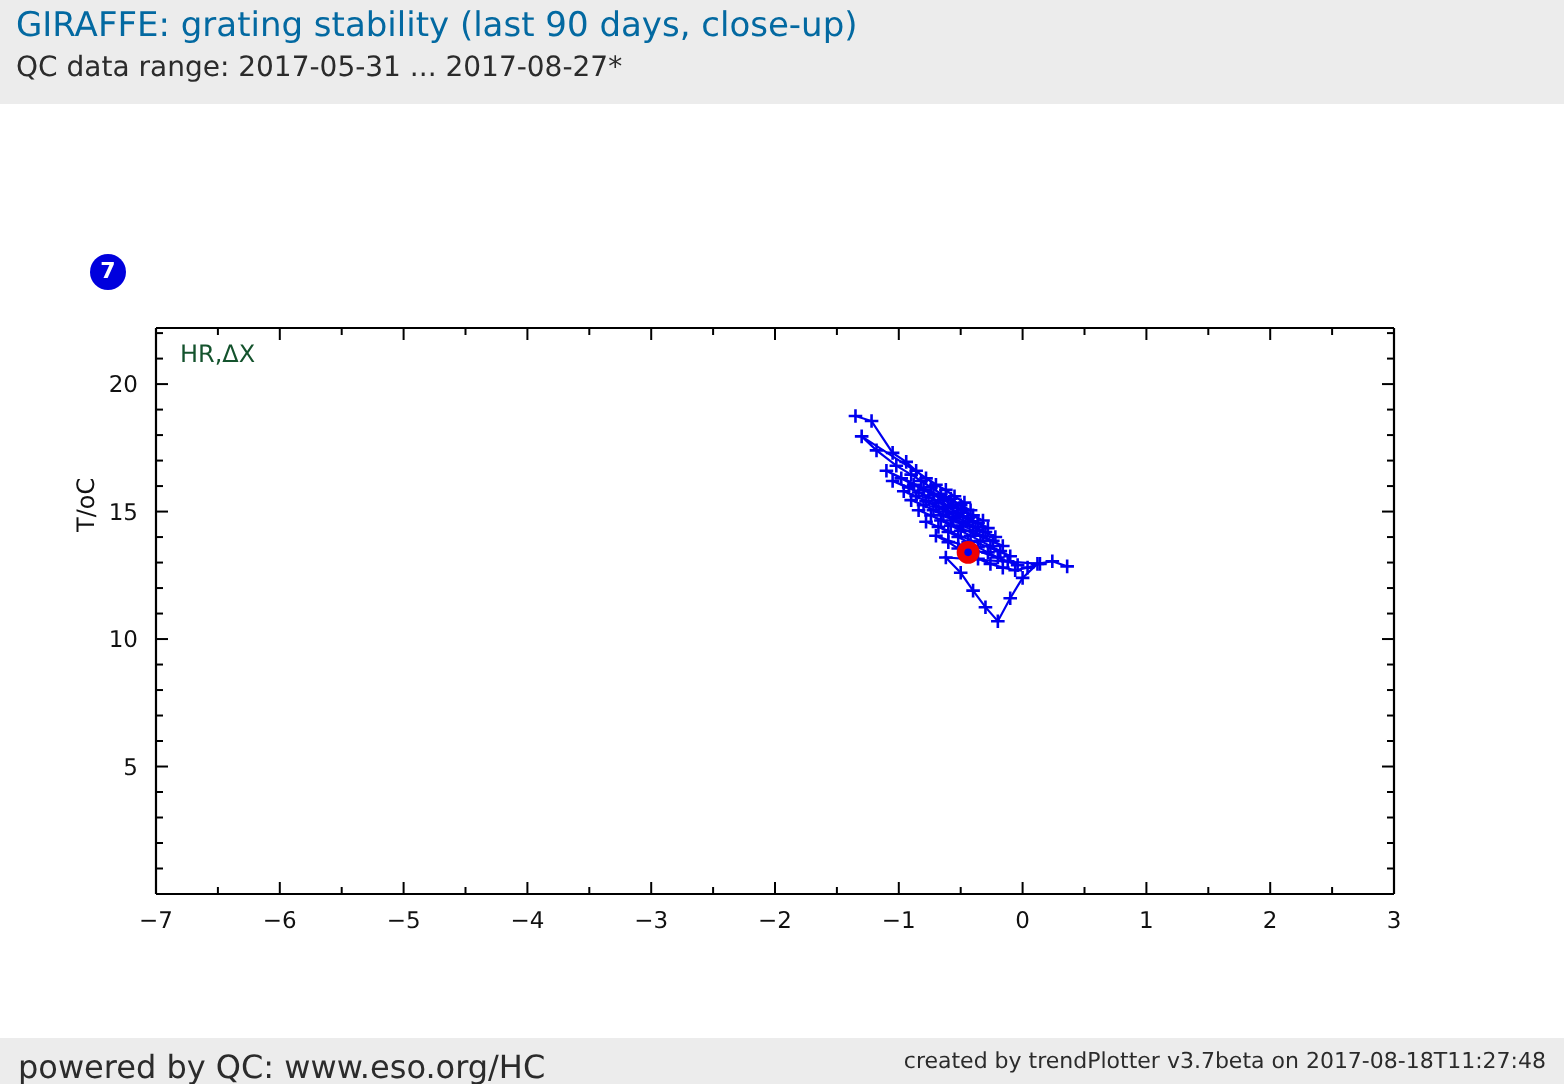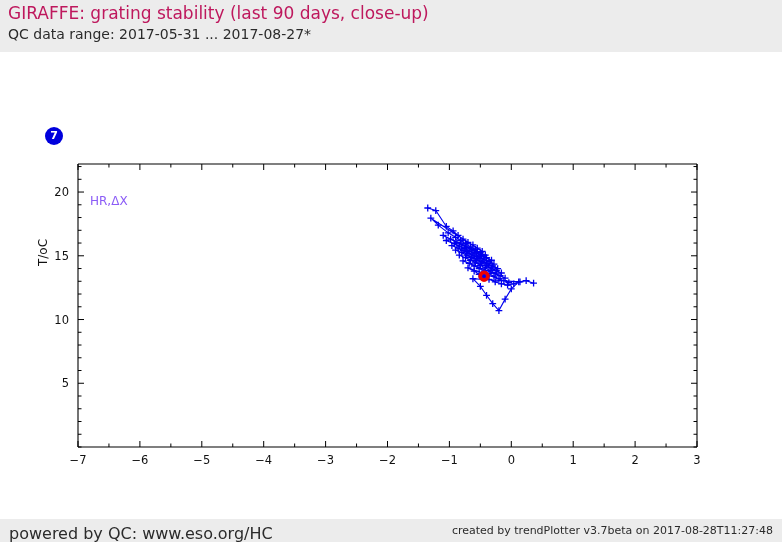--- a/index.html
+++ b/index.html
@@ -18,21 +18,21 @@
     position: absolute;
     left: 0; top: 0;
     width: 782px; height: 52px;
     background: #ececec;
     box-sizing: border-box;
   }
   #title-line {
     position: absolute;
     left: 8px; top: 3px;
     font-size: 17px;
-    color: #be185d;
+    color: #0369a1;
     white-space: nowrap;
   }
   #subtitle-line {
     position: absolute;
     left: 8px; top: 26px;
     font-size: 14px;
     color: #2b2b2b;
     white-space: nowrap;
   }
   #footer-band {
@@ -80,23 +80,22 @@
     color: #111;
     transform: rotate(-90deg);
     transform-origin: left top;
     white-space: nowrap;
   }
   #series-label {
     position: absolute;
     left: 90px;
     top: 170px;
     font-size: 12px;
-    color: #8b5cf6;
-    white-space: nowrap;
-    margin-top: 24px;
+    color: #14532d;
+    white-space: nowrap;
   }
   svg { display: block; }
 </style>
 </head>
 <body>
 
 <div id="header-band"></div>
 <div id="title-line">GIRAFFE: grating stability (last 90 days, close-up)</div>
 <div id="subtitle-line">QC data range: 2017-05-31 ... 2017-08-27*</div>
 
@@ -316,13 +315,13 @@
       <circle cx="484.06399999999996" cy="276.1801801801802" r="5.2" fill="#ee0000" stroke="#ee0000" stroke-width="1"></circle>
       <circle cx="484.06399999999996" cy="276.1801801801802" r="1.9" fill="#0000ee"></circle>
     </svg>
 </div>
 
 <div class="axis-label-y">T/oC</div>
 <div id="series-label">HR,ΔX</div>
 
 <div id="footer-band"></div>
 <div id="footer-left">powered by QC: www.eso.org/HC</div>
-<div id="footer-right">created by trendPlotter v3.7beta on 2017-08-28T11:27:48</div>
+<div id="footer-right">created by trendPlotter v3.7beta on 2017-08-18T11:27:48</div>
 
 </body></html>

